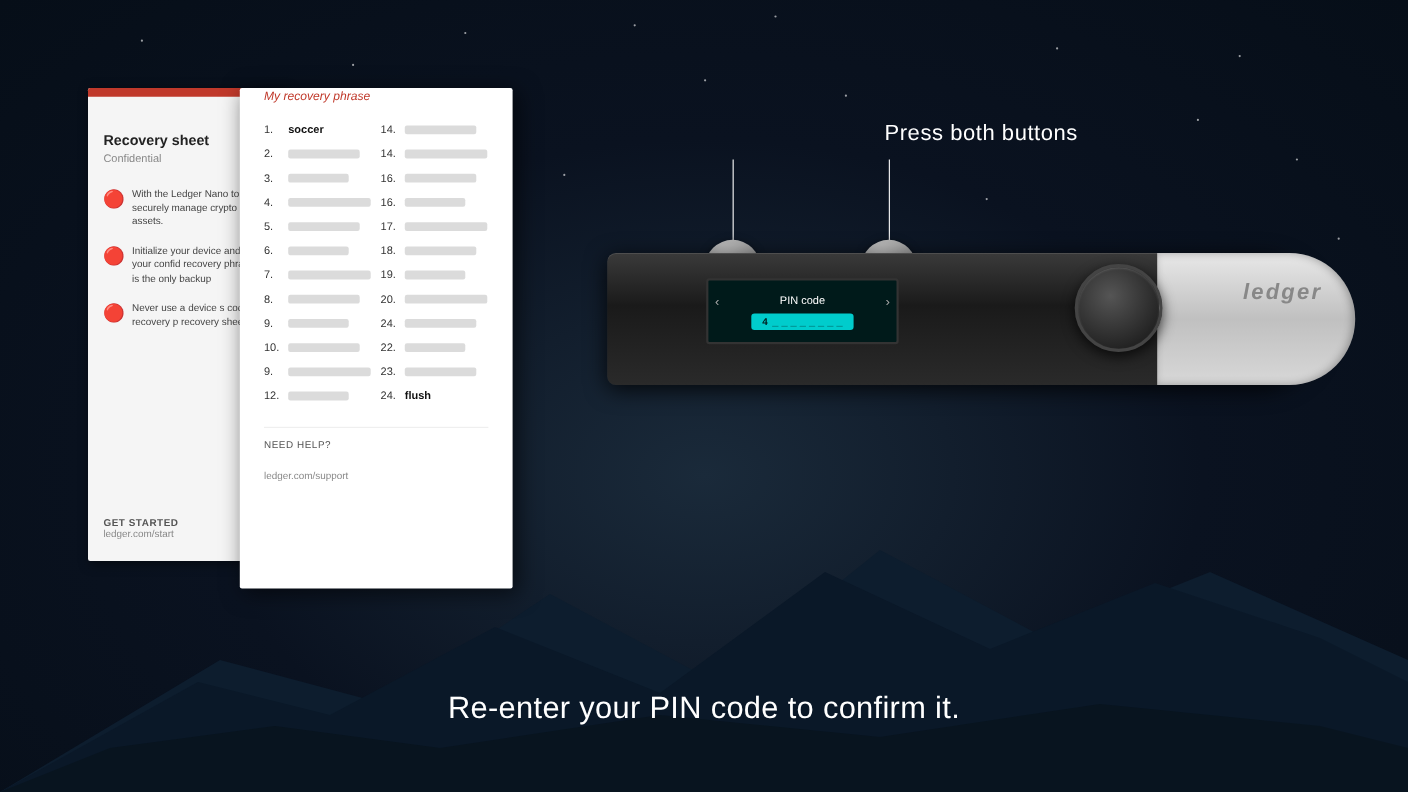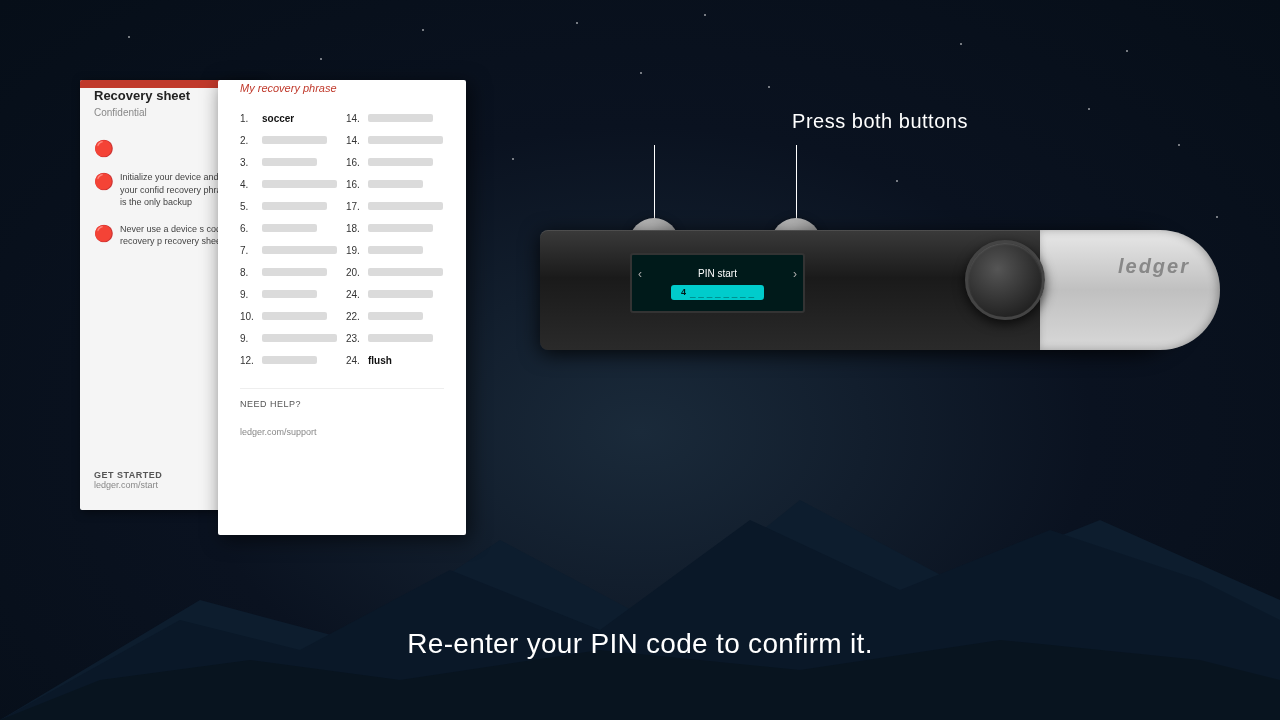--- a/index.html
+++ b/index.html
@@ -59,21 +59,21 @@
       box-shadow: 2px 2px 10px rgba(0,0,0,0.5);
     }
 
     .recovery-sheet-bg .sheet-red-bar {
       height: 8px;
       background: #c0392b;
       border-radius: 2px 2px 0 0;
     }
 
     .recovery-sheet-bg .sheet-content {
-      padding: 0 14px;
+      padding: 32px 14px;
     }
 
     .recovery-sheet-bg .sheet-title {
       font-size: 13px;
       font-weight: bold;
       color: #222;
       margin-bottom: 4px;
     }
 
     .recovery-sheet-bg .sheet-subtitle {
@@ -198,21 +198,21 @@
     }
 
     .support-url {
       font-size: 9px;
       color: #888;
     }
 
     
     .device-area {
       position: absolute;
-      right: 60px;
+      right: 48px;
       top: 110px;
       width: 680px;
       height: 280px;
       z-index: 2;
     }
 
     
     .press-label {
       position: absolute;
       top: 0;
@@ -422,20 +422,21 @@
   <polygon points="0,300 100,260 250,240 400,260 600,230 800,250 1000,220 1200,240 1280,260 1280,300" fill="#08141f"></polygon>
 </svg>
 
 <div class="recovery-sheet-bg">
   <div class="sheet-red-bar"></div>
   <div class="sheet-content">
     <div class="sheet-title">Recovery sheet</div>
     <div class="sheet-subtitle">Confidential</div>
     <div class="sheet-icon-row">
       <div class="sheet-icon icon-shield">🔴</div>
+      <div class="sheet-text">With the Ledger Nano to securely manage crypto assets.</div>
     </div>
     <div class="sheet-icon-row">
       <div class="sheet-icon icon-list">🔴</div>
       <div class="sheet-text">Initialize your device and save your confid recovery phrase. Y is the only backup</div>
     </div>
     <div class="sheet-icon-row">
       <div class="sheet-icon icon-lock">🔴</div>
       <div class="sheet-text">Never use a device s code or a recovery p recovery sheet(s) in</div>
     </div>
   </div>
@@ -574,21 +575,21 @@
 
   <div class="ledger-cap"></div>
 
   <div class="scroll-wheel"></div>
 
   <div class="ledger-logo">ledger</div>
 
   <div class="device-screen">
     <div class="screen-nav">
       <span class="screen-nav-arrow">‹</span>
-      <span class="screen-title">PIN start</span>
+      <span class="screen-title">PIN code</span>
       <span class="screen-nav-arrow">›</span>
     </div>
     <div class="screen-pin-area">
       <span class="screen-pin-char">4</span>
       <span class="screen-pin-dash">_ _ _ _ _ _ _ _</span>
     </div>
   </div>
 </div>
 
 <div class="subtitle">Re-enter your PIN code to confirm it.</div>

